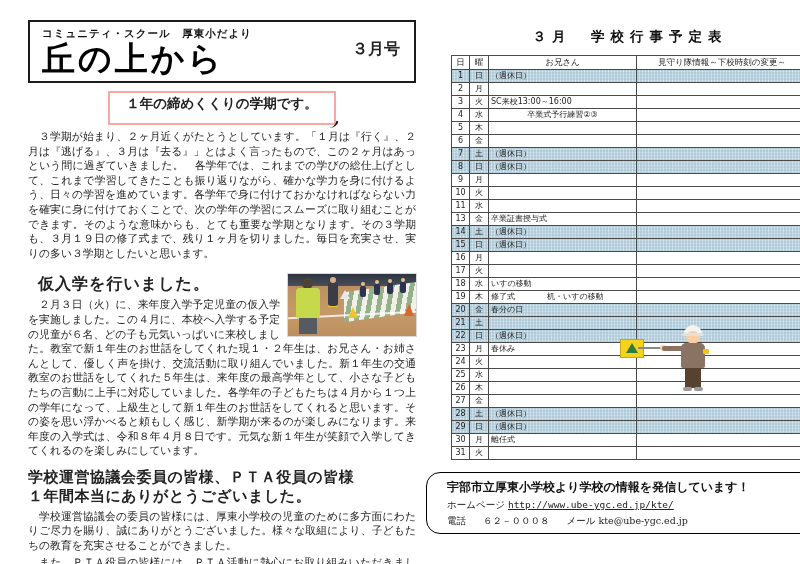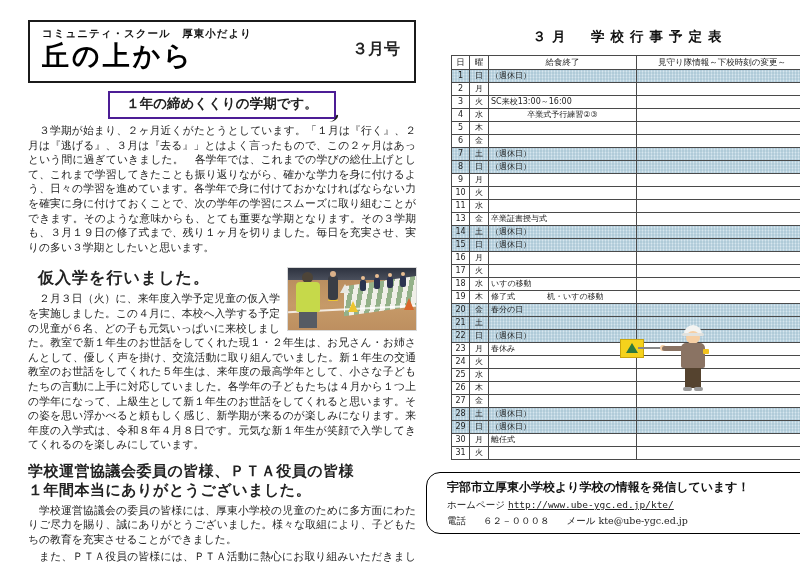--- a/index.html
+++ b/index.html
@@ -8,25 +8,25 @@
     font-family:"DejaVu Sans","Liberation Sans",sans-serif;color:#222;
     overflow:hidden;
   }
   
   .left-page{position:absolute;left:28px;top:20px;width:388px;}
   .header-box{
     border:2.5px solid #1b1b1b;position:relative;
     padding:5px 10px 6px 12px;height:48px;background:#fff;
   }
   .header-small{font-size:10.5px;font-weight:bold;letter-spacing:1px;color:#111;}
-  .header-title{font-size:27px;font-weight:bold;letter-spacing:3px;line-height:1.05;color:#000;margin-top:1px;}
+  .header-title{font-size:33px;font-weight:bold;letter-spacing:3px;line-height:1.05;color:#000;margin-top:1px;}
   .header-issue{position:absolute;right:14px;bottom:21px;font-size:16px;font-weight:bold;}
   .subtitle-wrap{text-align:center;margin:8px 0 5px 0;}
   .subtitle-box{
-    display:inline-block;border:2px solid #4c1d95;padding:2px 16px 4px 16px;
+    display:inline-block;border:2px solid #fca5a5;padding:2px 16px 10px 16px;
     font-size:13.5px;font-weight:bold;position:relative;background:#fff;
   }
   .subtitle-box:after{
     content:"";position:absolute;right:-4px;bottom:-5px;width:8px;height:8px;
     border-right:2px solid #1b1b1b;border-radius:0 0 8px 0;transform:rotate(8deg);
   }
   .body-text{font-size:10.8px;line-height:14.6px;text-align:justify;color:#1c1c1c;}
   .sec1-heading{font-size:16px;font-weight:bold;margin:13px 0 3px 10px;letter-spacing:1px;}
   .sec2-heading{font-size:15px;font-weight:bold;line-height:1.3;margin:9px 0 3px 0;letter-spacing:0.5px;}
   
@@ -153,21 +153,21 @@
     <colgroup>
       <col style="width:18px">
         <col style="width:19px">
         <col style="width:148px">
         <col style="width:171px">
     </colgroup>
     <thead>
       <tr>
         <th>日</th>
         <th>曜</th>
-        <th>給食終了</th>
+        <th>お兄さん</th>
         <th>見守り隊情報～下校時刻の変更～</th>
       </tr>
     </thead>
     <tbody>
         <tr class="shaded">
           <td class="c-day">1</td>
           <td class="c-wd">日</td>
           <td class="c-ev">（週休日）</td>
           <td class="c-info"></td>
         </tr>

